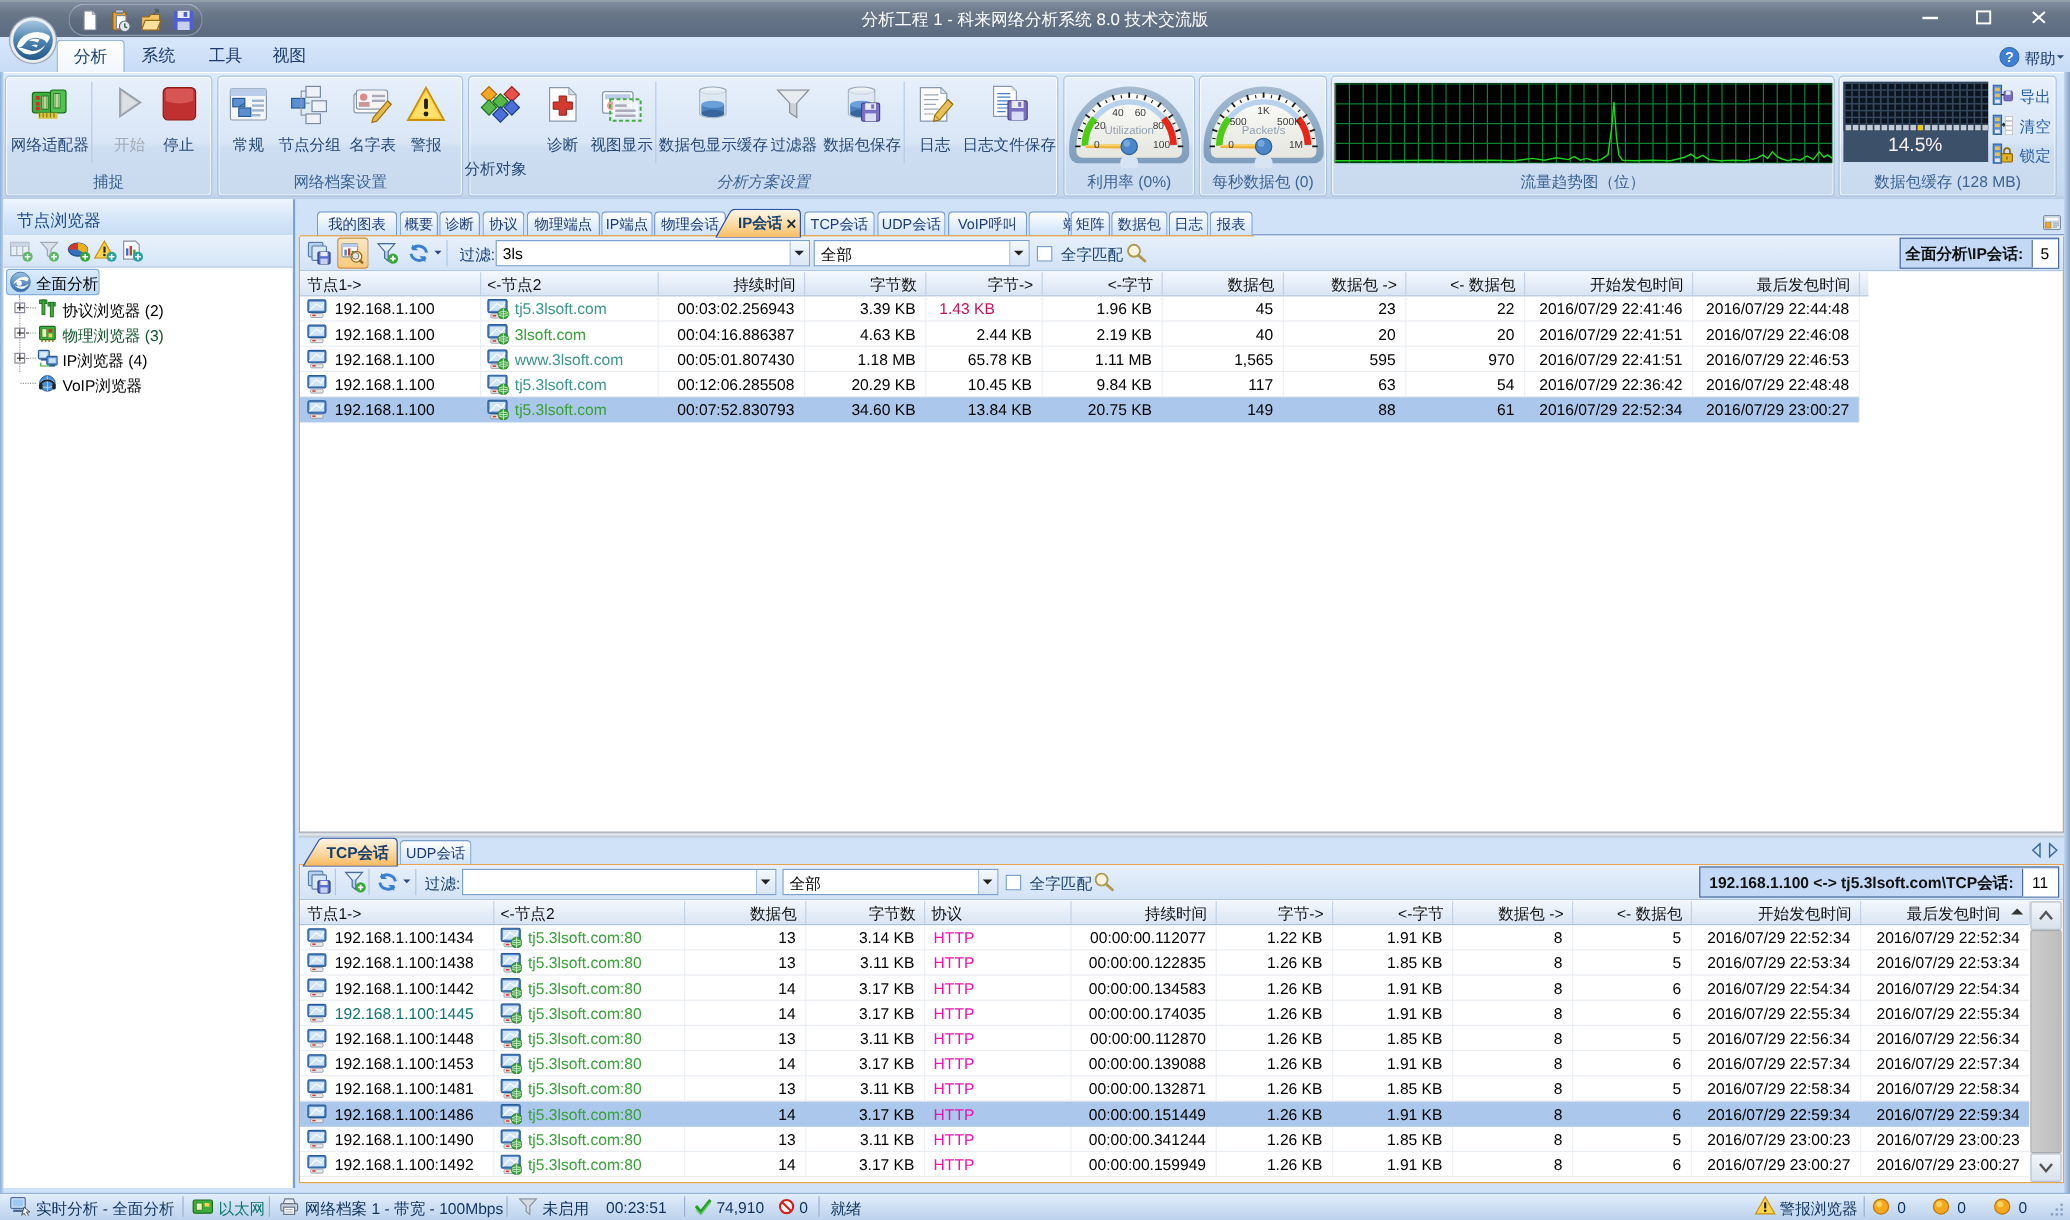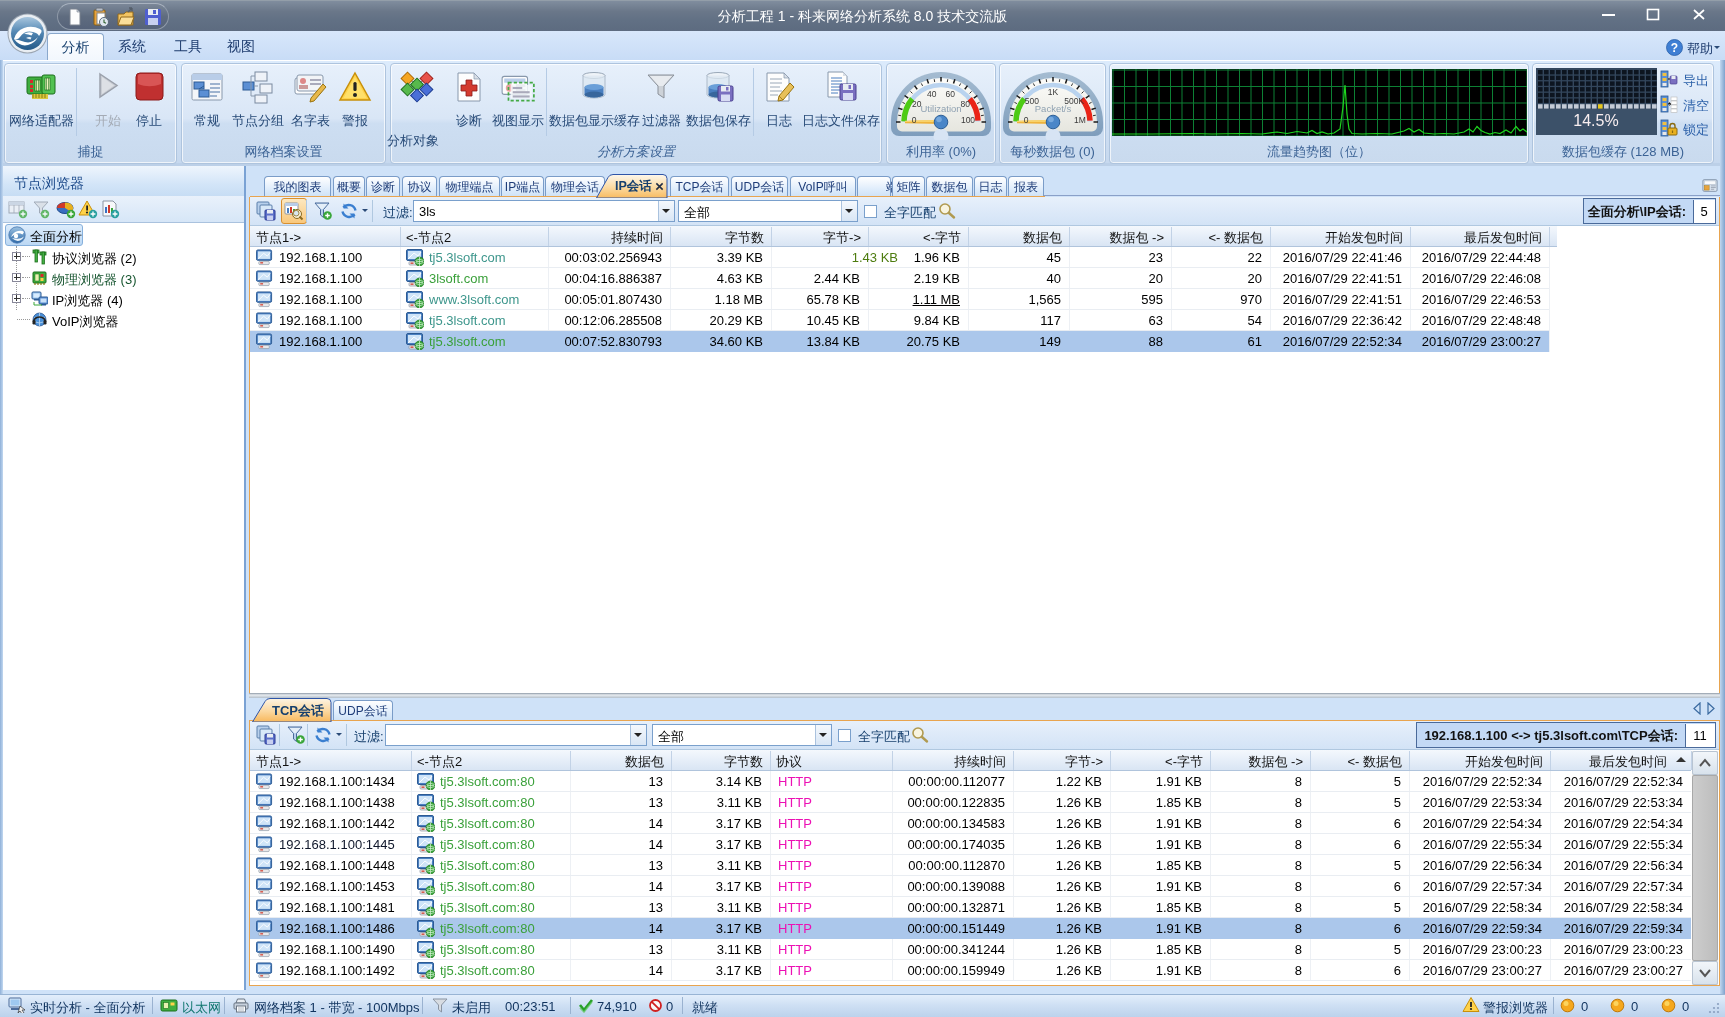--- a/index.html
+++ b/index.html
@@ -872,21 +872,21 @@
 <rect x="2" y="2" width="13" height="8" fill="#cfe4f8"></rect>
 <path d="M2 10 L8 4 l4 3 3-4" stroke="#fff" stroke-width="1" fill="none" opacity="0.9"></path>
 <rect x="3" y="12.5" width="11" height="3.5" rx="1" fill="#e8e8ea" stroke="#8a94a2" stroke-width="0.7"></rect>
 <rect x="4.5" y="13.5" width="3" height="1.3" fill="#d03a2a"></rect>
     <circle cx="13.5" cy="12.5" r="4.5" fill="#3aa63a" stroke="#1c6e1c" stroke-width="0.6"></circle>
 <path d="M9.5 11.5 q4 -2.5 8 0 M9.5 13.5 q4 2.5 8 0 M13.5 8 v9 M10 12.5 h7" stroke="#d8f0d8" stroke-width="0.7" fill="none"></path>
   </svg>
 <div class="abs" style="left:429px;top:250px;font-size:13px;color:#3d968c;">tj5.3lsoft.com</div>
 <div class="abs" style="left:548px;top:250px;width:114px;text-align:right;font-size:13px;color:#000;">00:03:02.256943</div>
 <div class="abs" style="left:670px;top:250px;width:93px;text-align:right;font-size:13px;color:#000;">3.39 KB</div>
-<div class="abs" style="left:809px;top:250px;width:89px;text-align:right;font-size:13px;color:#4d7c0f;">1.43 KB</div>
+<div class="abs" style="left:740px;top:250px;width:89px;text-align:right;font-size:13px;color:#be185d;">1.43 KB</div>
 <div class="abs" style="left:868px;top:250px;width:92px;text-align:right;font-size:13px;color:#000;">1.96 KB</div>
 <div class="abs" style="left:968px;top:250px;width:93px;text-align:right;font-size:13px;color:#000;">45</div>
 <div class="abs" style="left:1069px;top:250px;width:94px;text-align:right;font-size:13px;color:#000;">23</div>
 <div class="abs" style="left:1171px;top:250px;width:91px;text-align:right;font-size:13px;color:#000;">22</div>
 <div class="abs" style="left:1270px;top:250px;width:132px;text-align:right;font-size:13px;color:#000;">2016/07/29 22:41:46</div>
 <div class="abs" style="left:1410px;top:250px;width:131px;text-align:right;font-size:13px;color:#000;">2016/07/29 22:44:48</div>
 <div class="abs" style="left:250px;top:288px;width:1299px;height:1px;background:#e9edf2;"></div>
 <svg class="abs" style="left:256px;top:270px" width="17" height="17" viewBox="0 0 18 17">
     <rect x="0.5" y="0.5" width="16" height="11" rx="1.5" fill="#4a7fc0" stroke="#2c5a94"></rect>
 <rect x="2" y="2" width="13" height="8" fill="#cfe4f8"></rect>
@@ -929,21 +929,21 @@
 <path d="M2 10 L8 4 l4 3 3-4" stroke="#fff" stroke-width="1" fill="none" opacity="0.9"></path>
 <rect x="3" y="12.5" width="11" height="3.5" rx="1" fill="#e8e8ea" stroke="#8a94a2" stroke-width="0.7"></rect>
 <rect x="4.5" y="13.5" width="3" height="1.3" fill="#d03a2a"></rect>
     <circle cx="13.5" cy="12.5" r="4.5" fill="#3aa63a" stroke="#1c6e1c" stroke-width="0.6"></circle>
 <path d="M9.5 11.5 q4 -2.5 8 0 M9.5 13.5 q4 2.5 8 0 M13.5 8 v9 M10 12.5 h7" stroke="#d8f0d8" stroke-width="0.7" fill="none"></path>
   </svg>
 <div class="abs" style="left:429px;top:292px;font-size:13px;color:#3d968c;">www.3lsoft.com</div>
 <div class="abs" style="left:548px;top:292px;width:114px;text-align:right;font-size:13px;color:#000;">00:05:01.807430</div>
 <div class="abs" style="left:670px;top:292px;width:93px;text-align:right;font-size:13px;color:#000;">1.18 MB</div>
 <div class="abs" style="left:771px;top:292px;width:89px;text-align:right;font-size:13px;color:#000;">65.78 KB</div>
-<div class="abs" style="left:868px;top:292px;width:92px;text-align:right;font-size:13px;color:#000;text-decoration:underline;">1.11 MB</div>
+<div class="abs" style="left:868px;top:292px;width:92px;text-align:right;font-size:13px;color:#000;">1.11 MB</div>
 <div class="abs" style="left:968px;top:292px;width:93px;text-align:right;font-size:13px;color:#000;">1,565</div>
 <div class="abs" style="left:1069px;top:292px;width:94px;text-align:right;font-size:13px;color:#000;">595</div>
 <div class="abs" style="left:1171px;top:292px;width:91px;text-align:right;font-size:13px;color:#000;">970</div>
 <div class="abs" style="left:1270px;top:292px;width:132px;text-align:right;font-size:13px;color:#000;">2016/07/29 22:41:51</div>
 <div class="abs" style="left:1410px;top:292px;width:131px;text-align:right;font-size:13px;color:#000;">2016/07/29 22:46:53</div>
 <div class="abs" style="left:250px;top:330px;width:1299px;height:1px;background:#e9edf2;"></div>
 <svg class="abs" style="left:256px;top:312px" width="17" height="17" viewBox="0 0 18 17">
     <rect x="0.5" y="0.5" width="16" height="11" rx="1.5" fill="#4a7fc0" stroke="#2c5a94"></rect>
 <rect x="2" y="2" width="13" height="8" fill="#cfe4f8"></rect>
 <path d="M2 10 L8 4 l4 3 3-4" stroke="#fff" stroke-width="1" fill="none" opacity="0.9"></path>
@@ -1192,21 +1192,21 @@
 <div class="abs" style="left:1409px;top:816px;width:133px;text-align:right;font-size:13px;color:#000;">2016/07/29 22:54:34</div>
 <div class="abs" style="left:1550px;top:816px;width:133px;text-align:right;font-size:13px;color:#000;">2016/07/29 22:54:34</div>
 <div class="abs" style="left:250px;top:854px;width:1441px;height:1px;background:#e9edf2;"></div>
 <svg class="abs" style="left:256px;top:836px" width="17" height="17" viewBox="0 0 18 17">
     <rect x="0.5" y="0.5" width="16" height="11" rx="1.5" fill="#4a7fc0" stroke="#2c5a94"></rect>
 <rect x="2" y="2" width="13" height="8" fill="#cfe4f8"></rect>
 <path d="M2 10 L8 4 l4 3 3-4" stroke="#fff" stroke-width="1" fill="none" opacity="0.9"></path>
 <rect x="3" y="12.5" width="11" height="3.5" rx="1" fill="#e8e8ea" stroke="#8a94a2" stroke-width="0.7"></rect>
 <rect x="4.5" y="13.5" width="3" height="1.3" fill="#d03a2a"></rect>
   </svg>
-<div class="abs" style="left:279px;top:837px;font-size:13px;color:#0f172a;text-align:right;">192.168.1.100:1445</div>
+<div class="abs" style="left:279px;top:837px;font-size:13px;color:#0f766e;text-align:right;">192.168.1.100:1445</div>
 <svg class="abs" style="left:417px;top:836px" width="18" height="17" viewBox="0 0 18 17">
     <rect x="0.5" y="0.5" width="16" height="11" rx="1.5" fill="#4a7fc0" stroke="#2c5a94"></rect>
 <rect x="2" y="2" width="13" height="8" fill="#cfe4f8"></rect>
 <path d="M2 10 L8 4 l4 3 3-4" stroke="#fff" stroke-width="1" fill="none" opacity="0.9"></path>
 <rect x="3" y="12.5" width="11" height="3.5" rx="1" fill="#e8e8ea" stroke="#8a94a2" stroke-width="0.7"></rect>
 <rect x="4.5" y="13.5" width="3" height="1.3" fill="#d03a2a"></rect>
     <circle cx="13.5" cy="12.5" r="4.5" fill="#3aa63a" stroke="#1c6e1c" stroke-width="0.6"></circle>
 <path d="M9.5 11.5 q4 -2.5 8 0 M9.5 13.5 q4 2.5 8 0 M13.5 8 v9 M10 12.5 h7" stroke="#d8f0d8" stroke-width="0.7" fill="none"></path>
   </svg>
 <div class="abs" style="left:440px;top:837px;font-size:13px;color:#3aa03a;">tj5.3lsoft.com:80</div>

